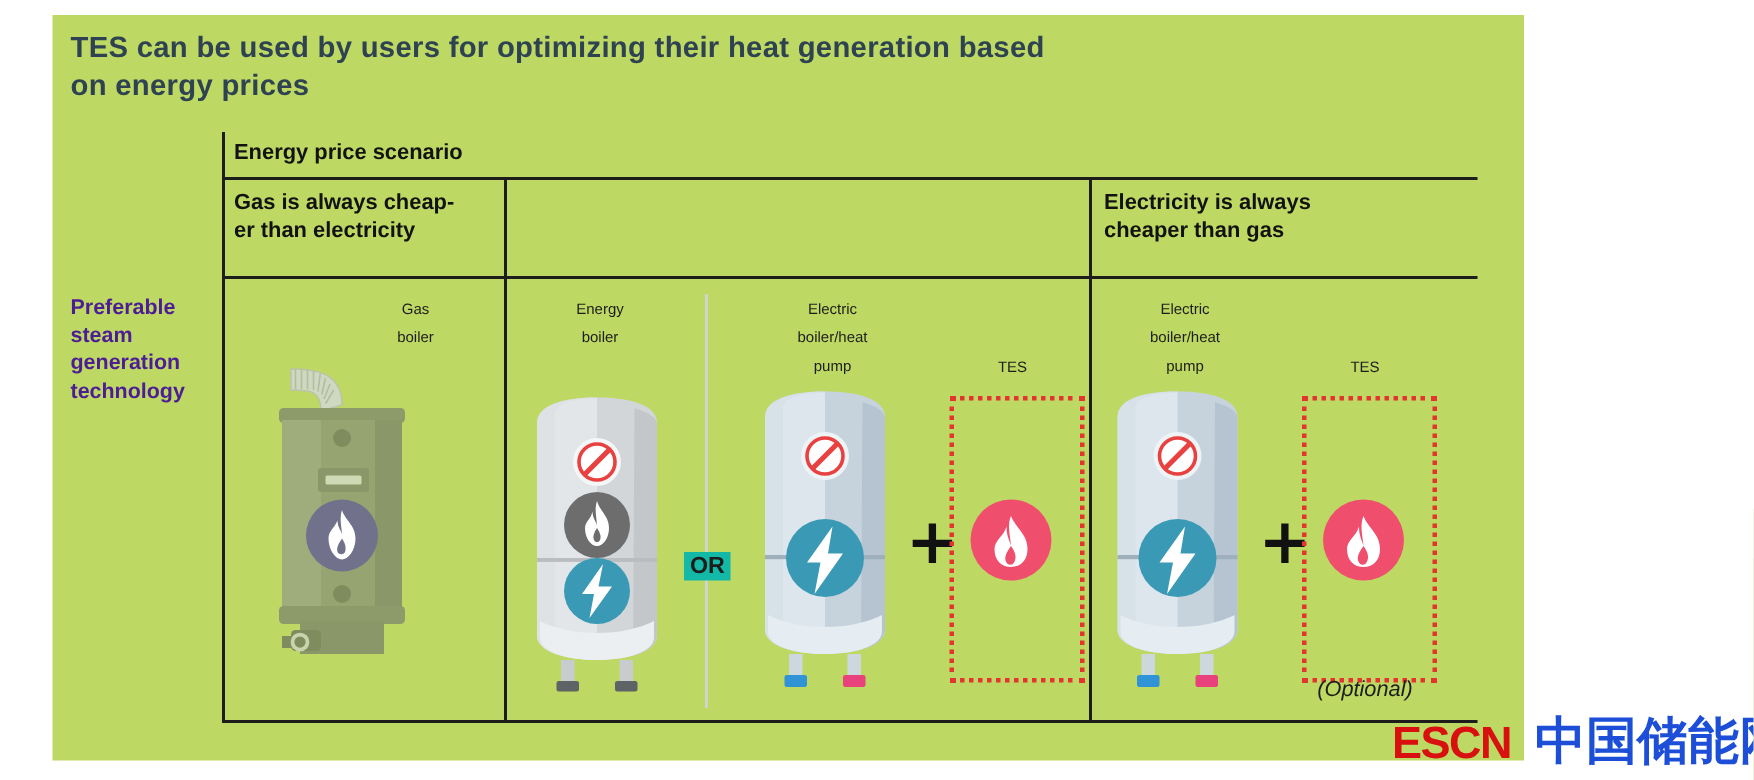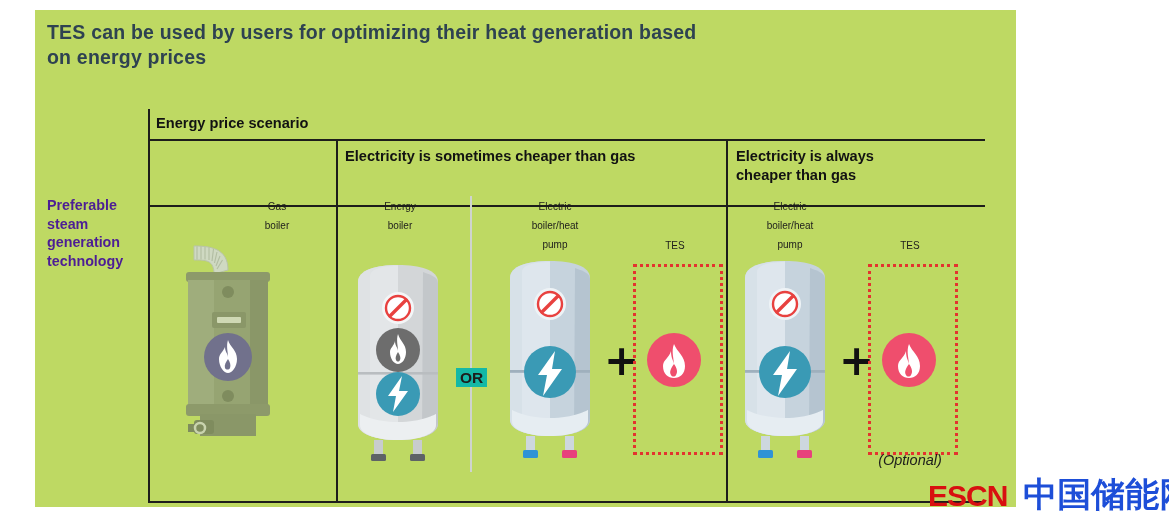--- a/index.html
+++ b/index.html
@@ -14,21 +14,21 @@
 
   
   #title{
     position:absolute;left:47px;top:20px;width:760px;
     color:#2e4251;font-size:19.5px;font-weight:bold;line-height:25px;
     letter-spacing:.2px;
   }
   #title .l{display:block;}
 
   
-  #table{position:absolute;left:148px;top:88px;width:837px;height:392px;margin-top:21px;}
+  #table{position:absolute;left:148px;top:88px;width:837px;height:392px;}
 
   .hline{position:absolute;background:#1d1d1b;height:1.6px;}
   .vline{position:absolute;background:#1d1d1b;width:1.6px;}
 
   .hdr-cell{position:absolute;color:#121212;font-size:14.6px;font-weight:bold;line-height:18.5px;}
 
   
   #rowlabel{
     position:absolute;left:47px;top:196px;width:100px;
     color:#4c1d95;font-size:14.3px;font-weight:bold;line-height:18.5px;
@@ -101,24 +101,25 @@
     <div class="hline" style="left:0;top:30px;width:837px;"></div>
     <div class="hline" style="left:0;top:96px;width:837px;"></div>
     <div class="hline" style="left:0;top:392px;width:837px;"></div>
 
     <div class="vline" style="left:0;top:0;height:392px;"></div>
     <div class="vline" style="left:188px;top:30px;height:362px;"></div>
     <div class="vline" style="left:578px;top:30px;height:362px;"></div>
 
     <div class="hdr-cell" style="left:8px;top:5px;width:300px;">Energy price scenario</div>
 
-
-    <div class="hdr-cell" style="left:197px;top:38px;width:378px;">
-      <span>Electricity is sometimes cheaper than gas</span>
+    <div class="hdr-cell" style="left:8px;top:38px;width:180px;">
+      <span>Gas is always cheap-</span><br>
+      <span>er than electricity</span>
     </div>
+
 
     <div class="hdr-cell" style="left:588px;top:38px;width:240px;">
       <span>Electricity is always</span><br>
       <span>cheaper than gas</span>
     </div>
 
   </div>
 
   <div class="cap" style="left:222px;top:197px;width:110px;">
     <span>Gas</span><br>

